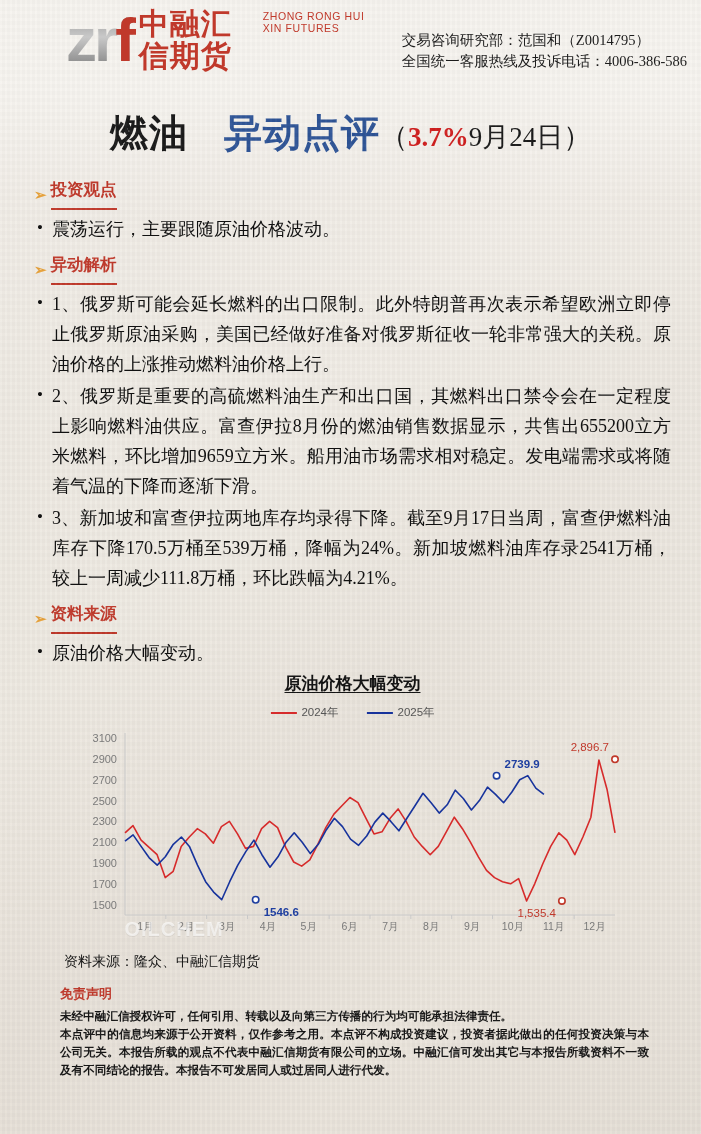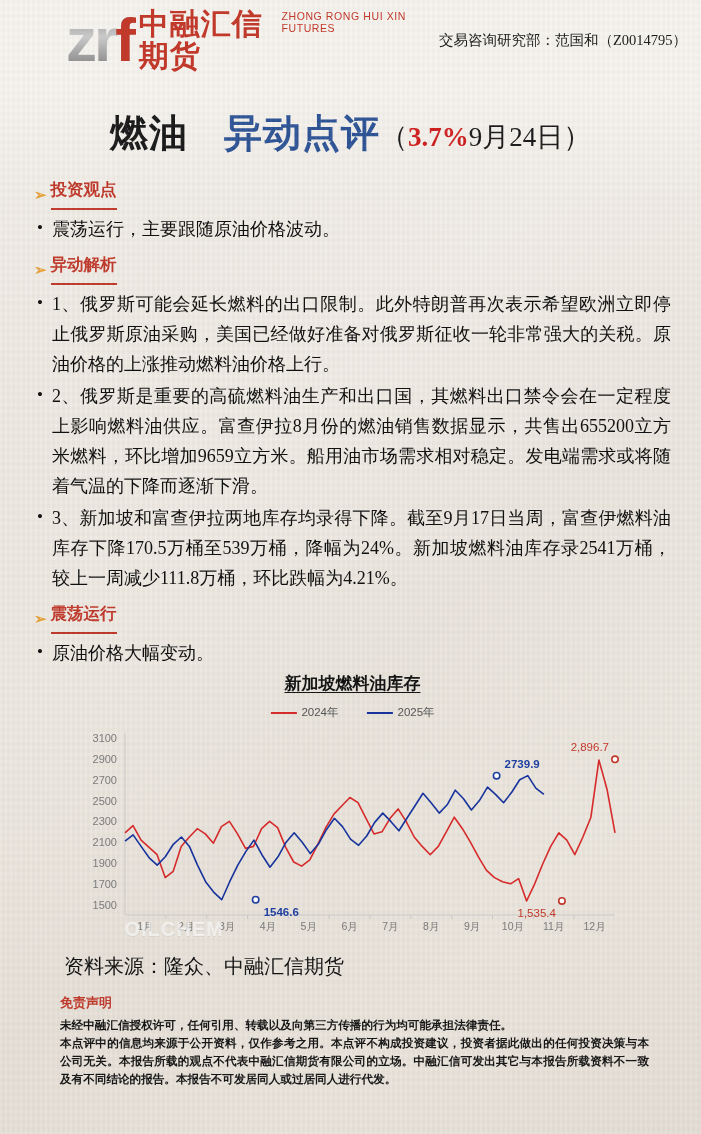--- a/index.html
+++ b/index.html
@@ -136,21 +136,21 @@
   .watermark {
     position:absolute; left: 52px; bottom: 6px;
     font-family:"Liberation Sans", sans-serif;
     font-size: 20px; font-weight:bold;
     color: rgba(255,255,255,0.62);
     letter-spacing: 1px;
     text-shadow: 0 1px 0 rgba(0,0,0,0.06);
   }
 
   .source-line {
-    font-size: 20px; color:#111;
+    font-size: 14px; color:#111;
     margin: 6px 0 0 30px;
   }
 
   
   .disc-head {
     color:#c0392b; font-weight:bold; font-size: 13px;
     font-family:"Liberation Sans", sans-serif;
     margin: 14px 0 4px 26px;
   }
   .disc-body {
@@ -173,20 +173,21 @@
   <div class="header">
     <div class="logo-wrap">
       <div class="logo-mark"><span>zr</span><span class="f">f</span></div>
       <div class="logo-text">
         <div class="logo-cn">中融汇信期货</div>
         <div class="logo-en">ZHONG RONG HUI XIN FUTURES</div>
       </div>
     </div>
     <div class="hdr-right">
       <div>交易咨询研究部：范国和（Z0014795）</div>
+      <div>全国统一客服热线及投诉电话：4006-386-586</div>
     </div>
   </div>
 
   <div class="title-row">
     <span class="title-a">燃油</span><span class="title-b">异动点评</span><span class="title-paren">（</span><span class="title-pct">3.7%</span><span class="title-date">9月24日</span><span class="title-paren">）</span>
   </div>
 
   <div class="body-wrap">
 
     <div class="sec-head">
@@ -202,28 +203,28 @@
       <span class="txt">异动解析</span>
     </div>
     <ul class="pts">
       <li>1、俄罗斯可能会延长燃料的出口限制。此外特朗普再次表示希望欧洲立即停止俄罗斯原油采购，美国已经做好准备对俄罗斯征收一轮非常强大的关税。原油价格的上涨推动燃料油价格上行。</li>
       <li>2、俄罗斯是重要的高硫燃料油生产和出口国，其燃料出口禁令会在一定程度上影响燃料油供应。富查伊拉8月份的燃油销售数据显示，共售出655200立方米燃料，环比增加9659立方米。船用油市场需求相对稳定。发电端需求或将随着气温的下降而逐渐下滑。</li>
       <li>3、新加坡和富查伊拉两地库存均录得下降。截至9月17日当周，富查伊燃料油库存下降170.5万桶至539万桶，降幅为24%。新加坡燃料油库存录2541万桶，较上一周减少111.8万桶，环比跌幅为4.21%。</li>
     </ul>
 
     <div class="sec-head">
       <span class="arrow">➢</span>
-      <span class="txt">震荡运行</span>
+      <span class="txt">资料来源</span>
     </div>
     <ul class="pts">
       <li>原油价格大幅变动。</li>
     </ul>
 
     <div class="chart-block">
-      <div class="chart-title">新加坡燃料油库存</div>
+      <div class="chart-title">原油价格大幅变动</div>
       <div class="chart-area">
         <div class="legend">
           <span class="li">
               <span class="sw" style="background:#d62b2b"></span>
               <span>2024年</span>
             </span>
           <span class="li">
               <span class="sw" style="background:#17339c"></span>
               <span>2025年</span>
             </span>

